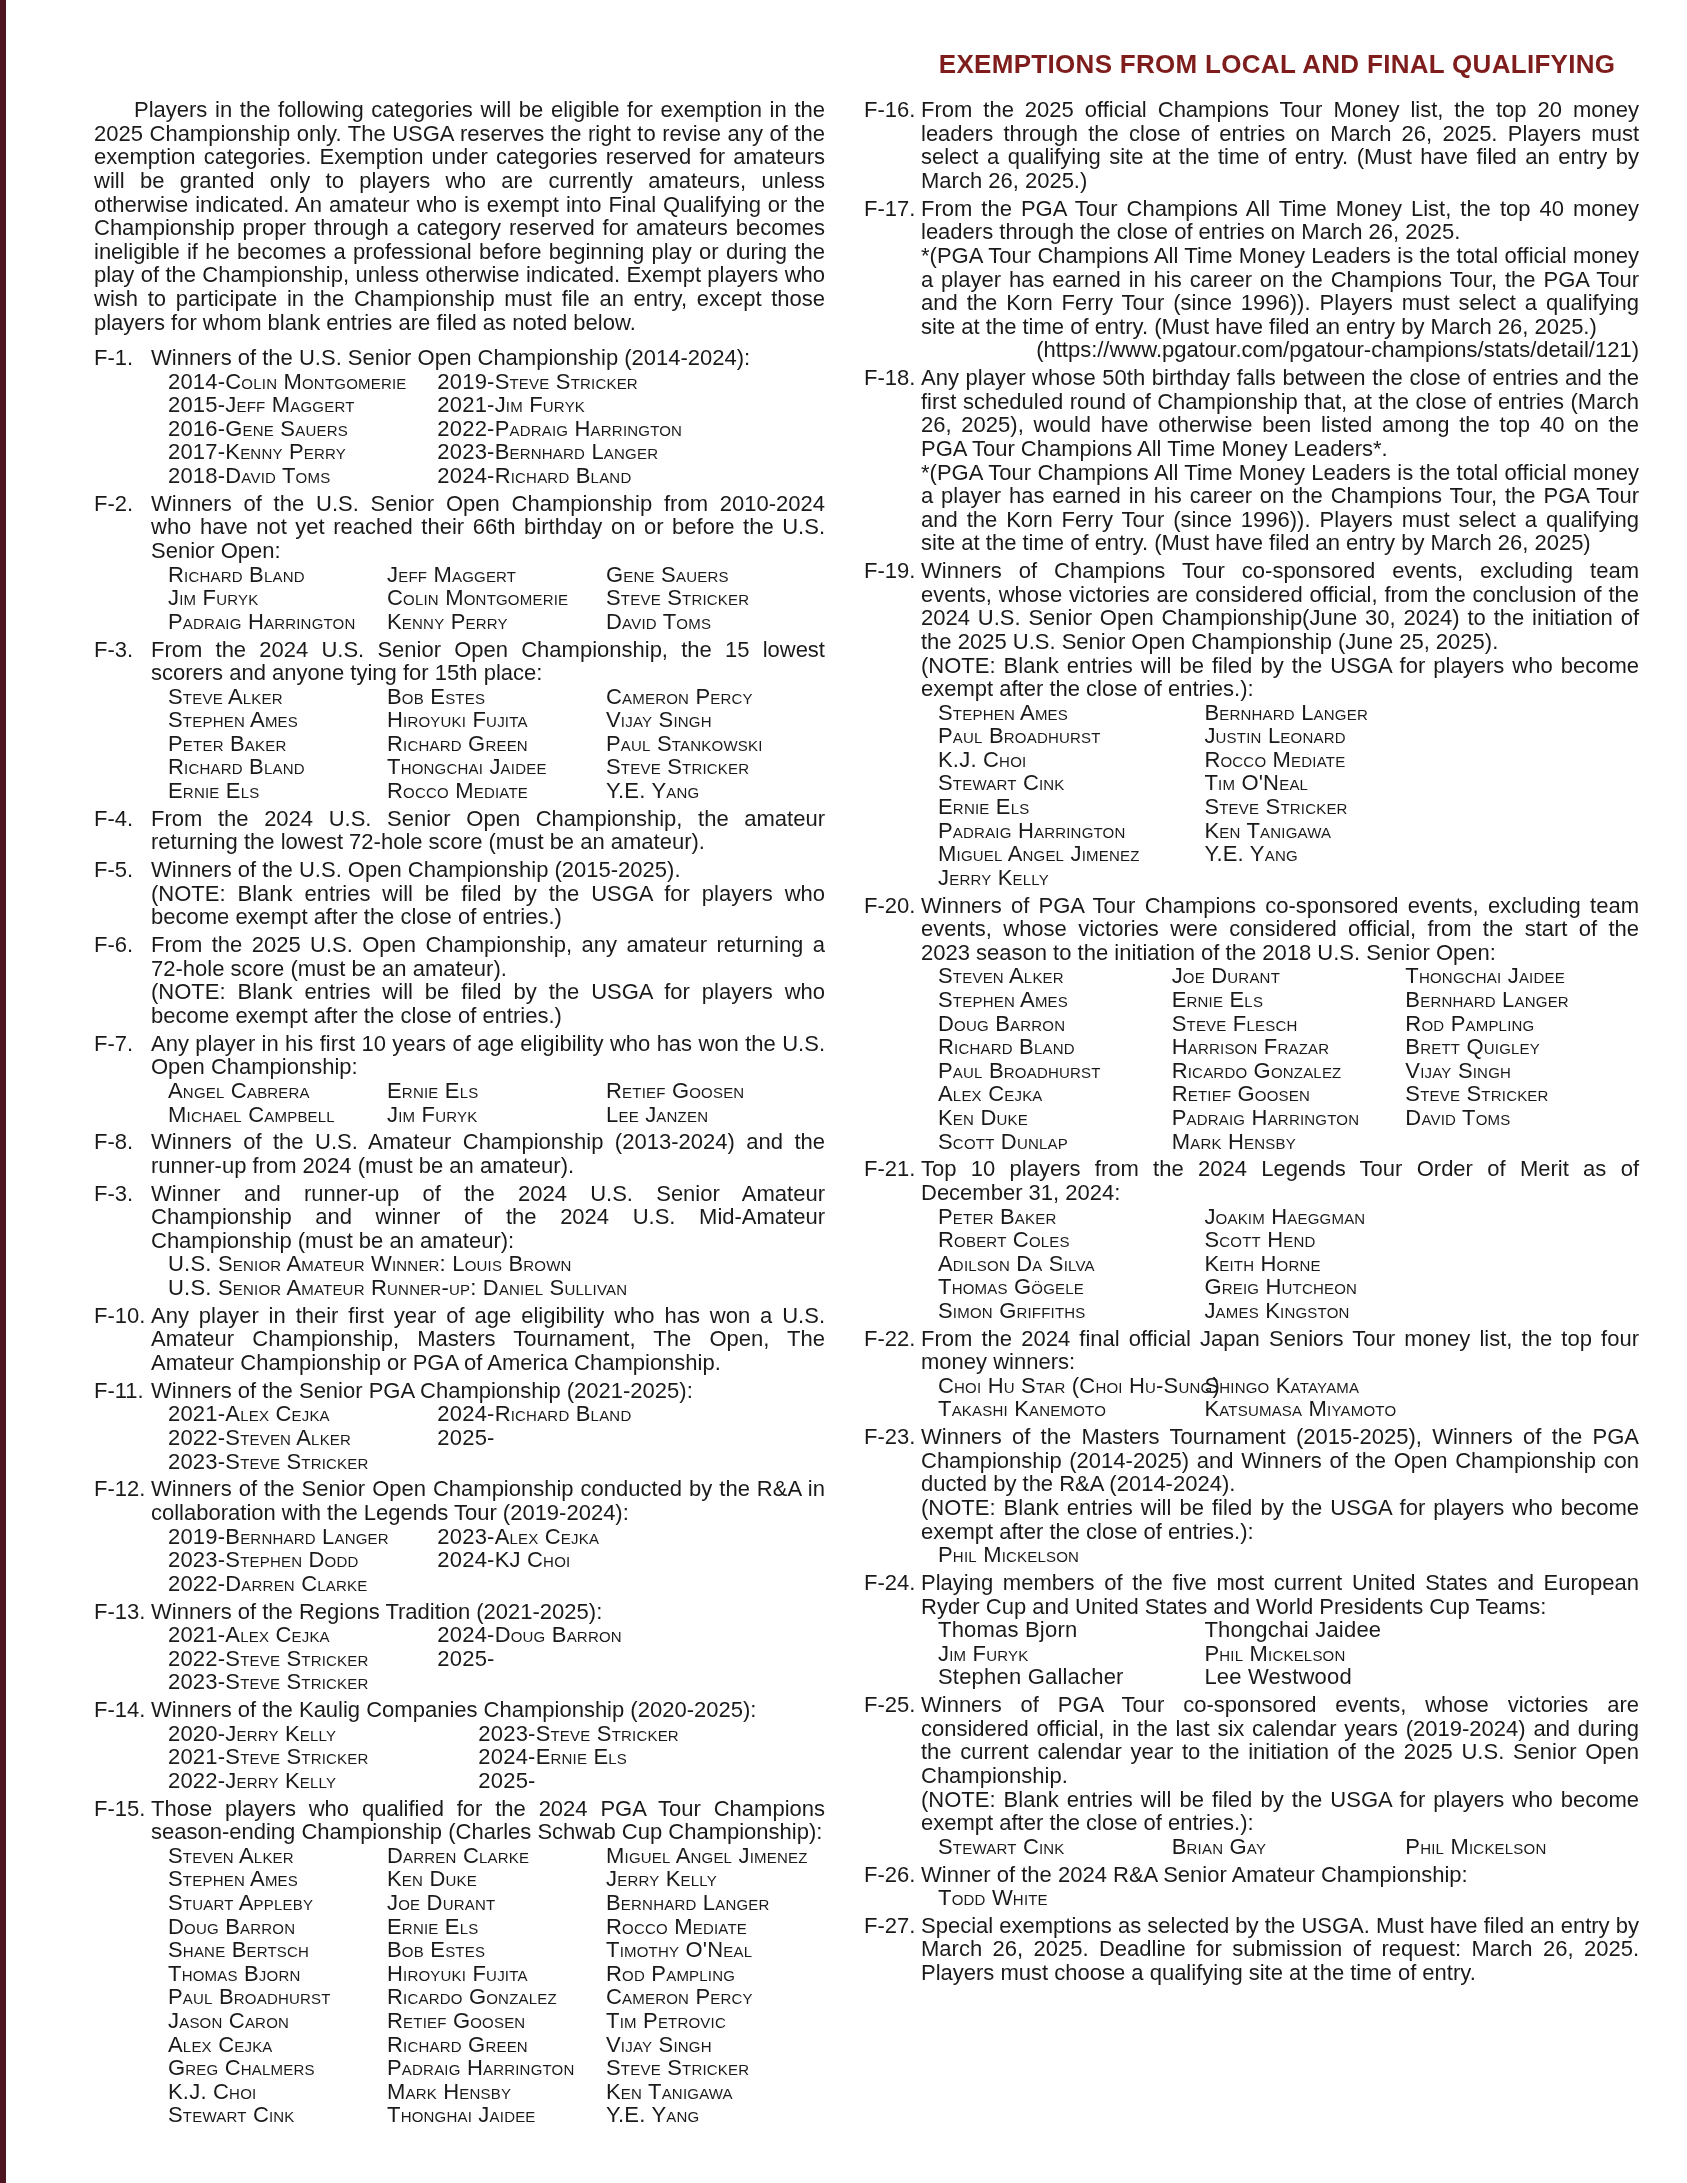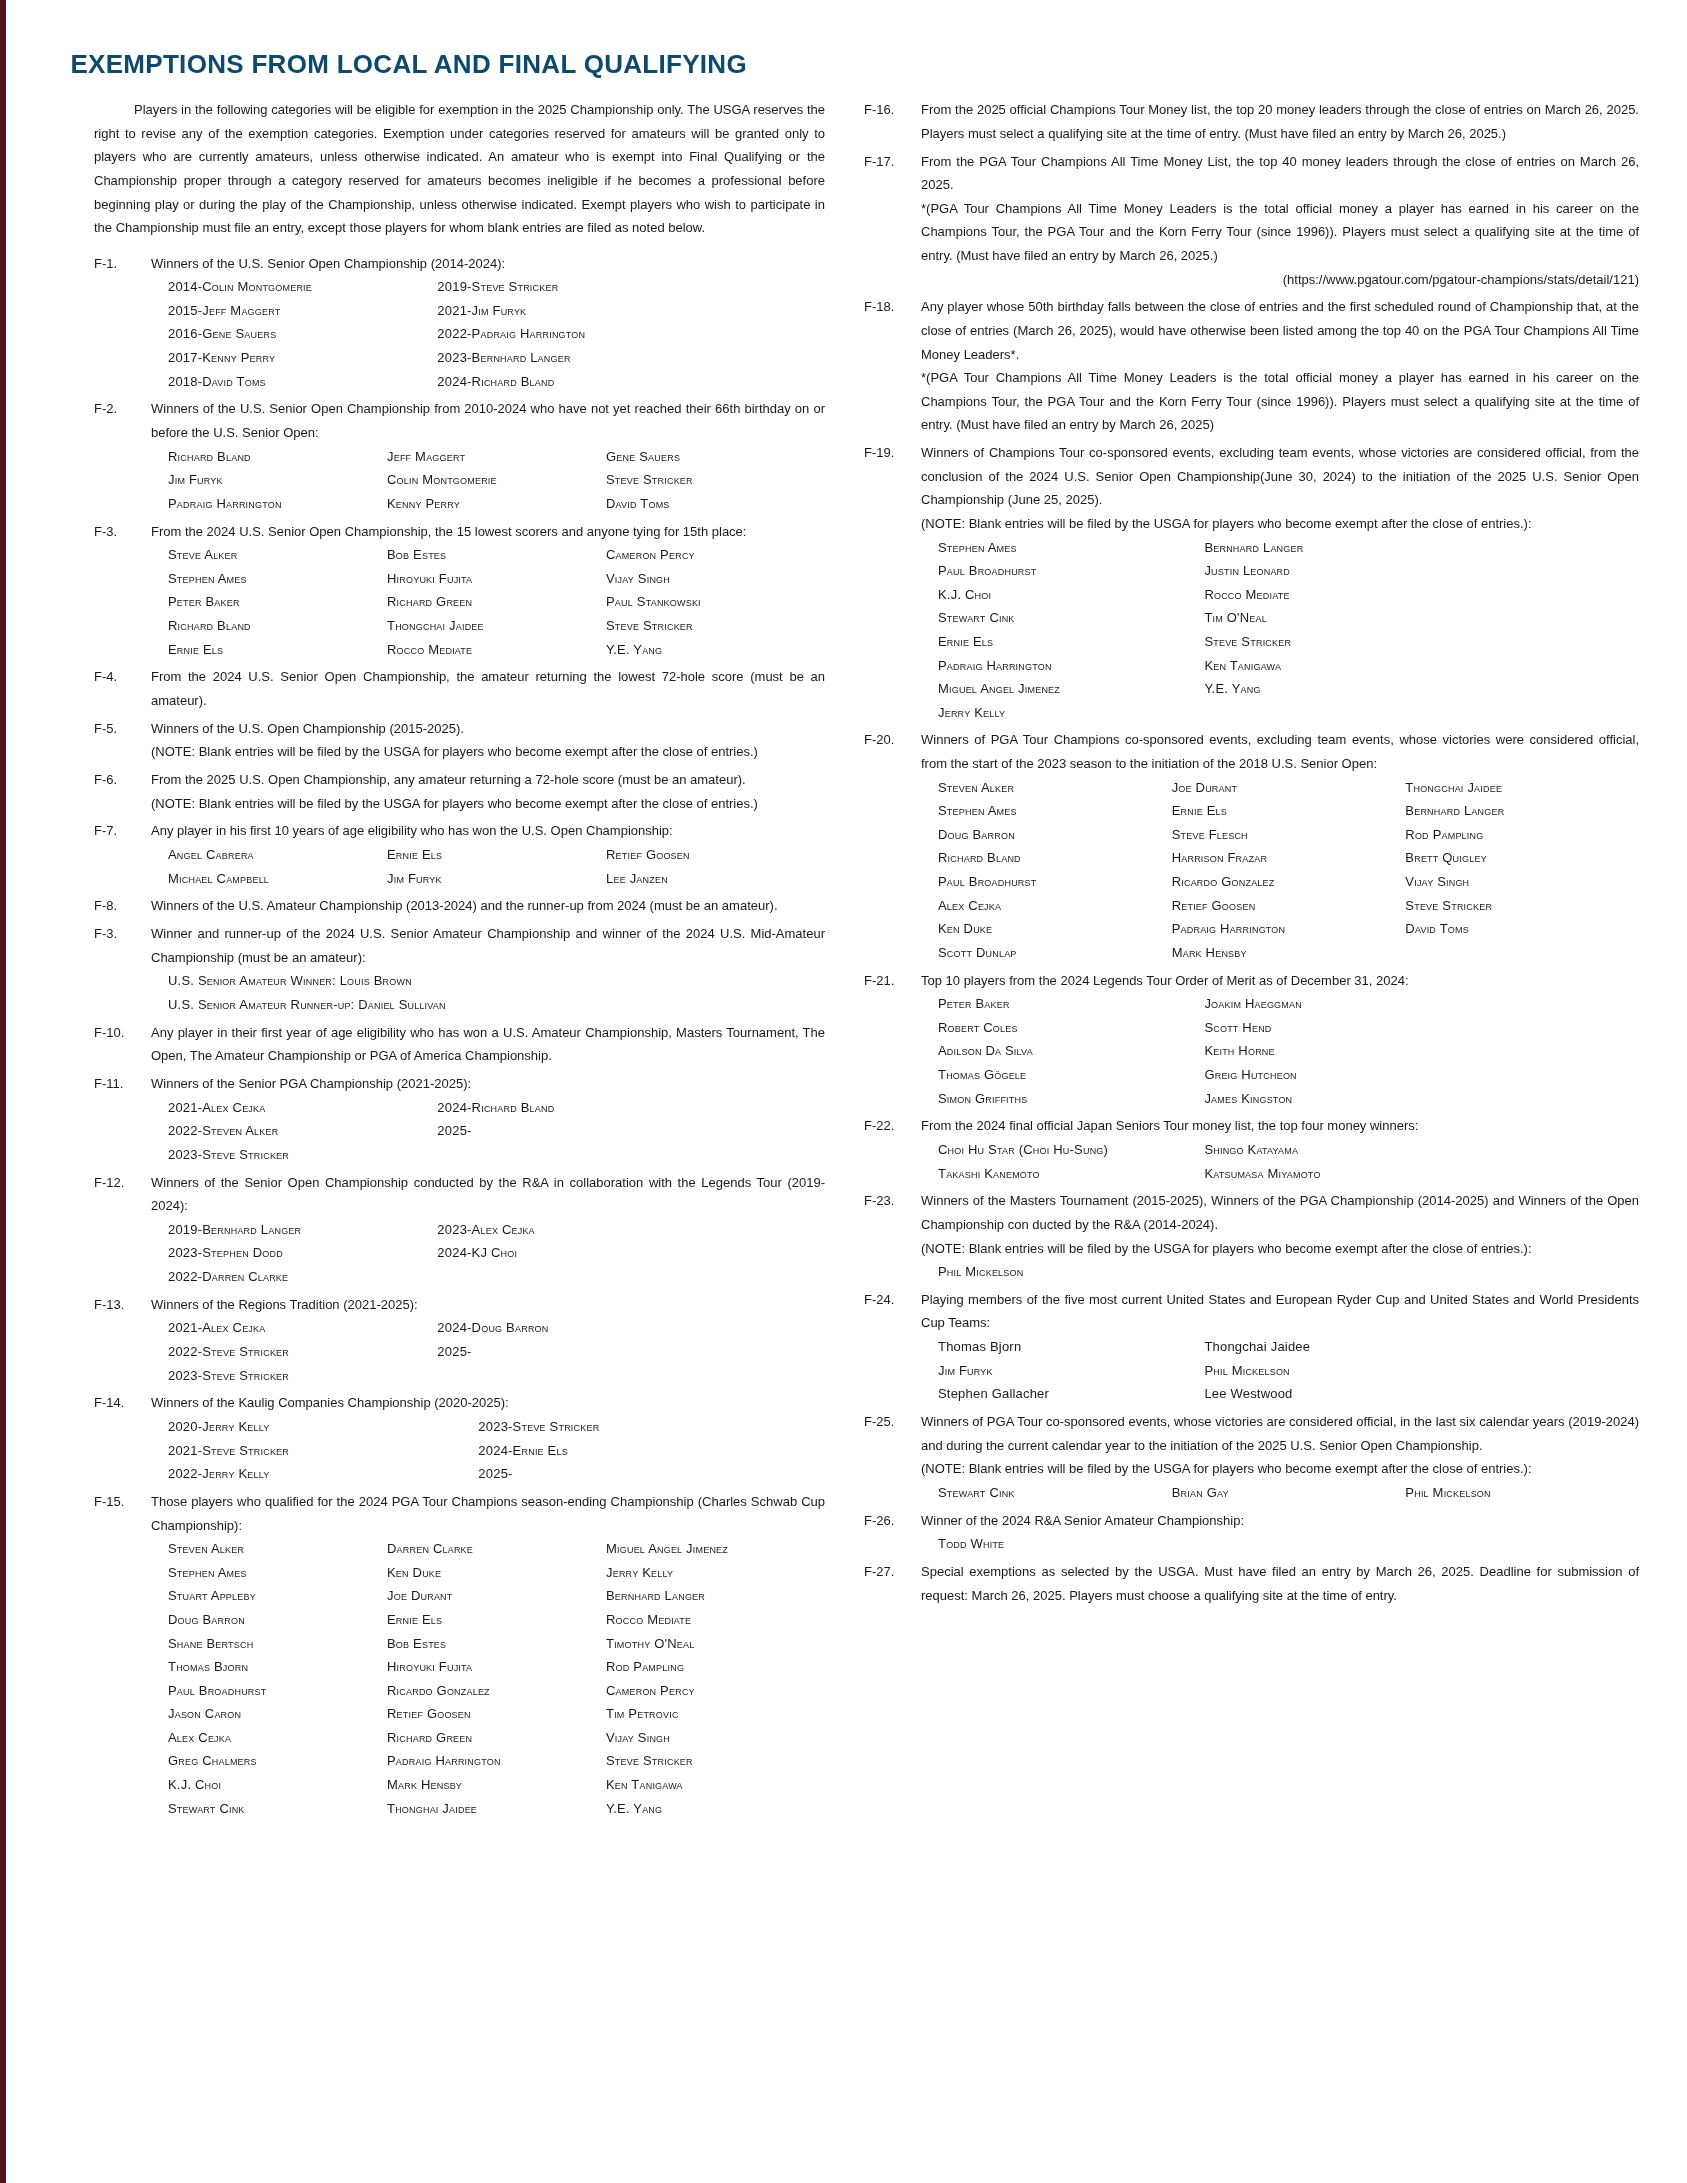--- a/index.html
+++ b/index.html
@@ -4,25 +4,25 @@
 <style>
   html,body{margin:0;padding:0;}
   body{
     width:1687px;height:2183px;background:#ffffff;position:relative;overflow:hidden;
     font-family:"Liberation Sans", sans-serif;color:#1a1a1a;
     -webkit-font-smoothing:antialiased;
   }
   .edge-strip{position:absolute;left:0;top:0;width:5.9px;height:2183px;background:#4e1520;}
   .page{position:absolute;left:94px;top:42px;width:1545px;}
   h1.title{
-    font-size:26px;font-weight:700;letter-spacing:0.3px;text-align:left;
-    margin:6.7px 0 18.6px 0;color:#0c4a6e;transform:translateX(-23.6px);
+    font-size:26px;font-weight:700;letter-spacing:0.3px;text-align:right;
+    margin:6.7px 0 18.6px 0;color:#7f1d1d;transform:translateX(-23.6px);
   }
   .cols{display:flex;gap:39px;align-items:flex-start;}
-  .col{font-size:13px;line-height:23.6px;}
+  .col{font-size:22px;line-height:23.6px;}
   .col.left{width:731px;}
   .col.right{width:775px;}
   p.intro{margin:0 0 11.8px 0;text-align:justify;text-indent:40px;}
   .sec{position:relative;padding-left:57px;margin:0 0 4.2px 0;}
   .sec-id{position:absolute;left:0;top:0;white-space:nowrap;}
   .sec p{margin:0;text-align:justify;}
   .sec p.left{text-align:right;}
   .nlist{display:grid;margin-left:17px;}
   .ncol{min-width:0;}
   .nm{white-space:nowrap;letter-spacing:0.2px;}

